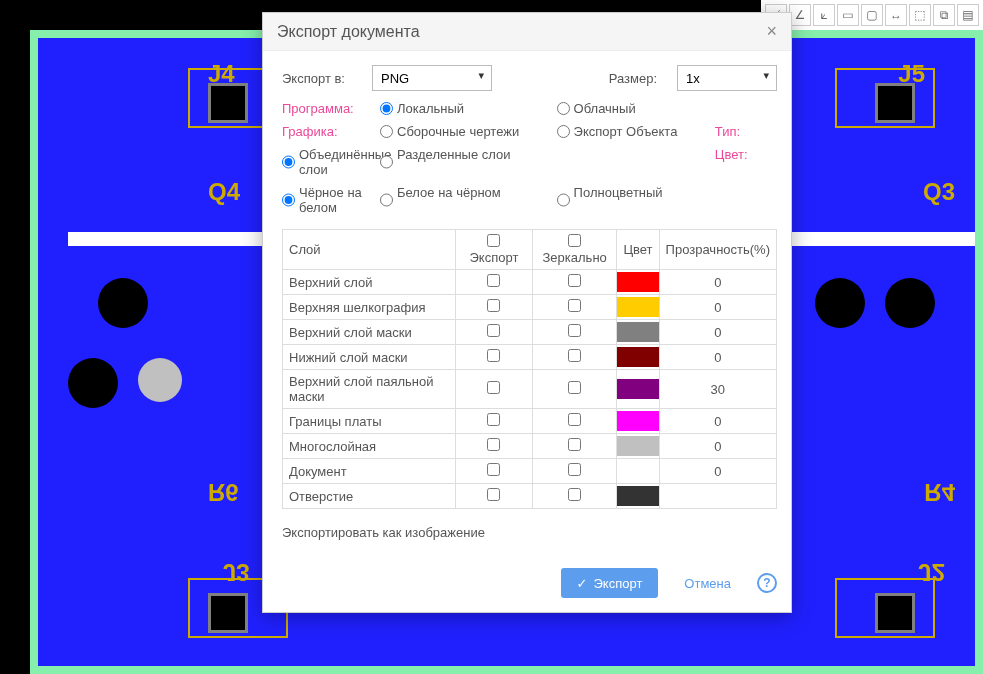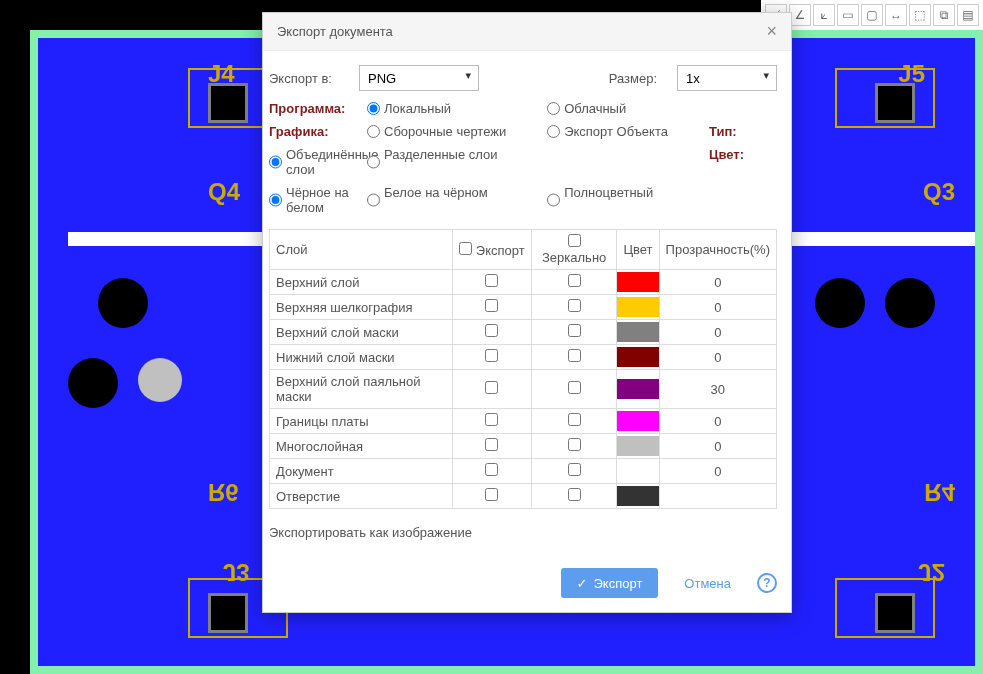--- a/index.html
+++ b/index.html
@@ -13,35 +13,35 @@
 .pcb-silk { position: absolute; color: #ccaa00; font-size: 24px; font-weight: bold; }
 .pcb-outline { position: absolute; border: 2px solid #ccaa00; }
 
 
 .toolbar { position: absolute; top: 0; right: 0; background: #fff; padding: 4px; display: flex; gap: 2px; z-index: 5; }
 .tool-btn { width: 22px; height: 22px; border: 1px solid #ccc; background: #fff; display: flex; align-items: center; justify-content: center; font-size: 12px; color: #666; }
 
 
 .dialog { position: absolute; left: 262px; top: 12px; width: 530px; background: #fff; border: 1px solid #ccc; box-shadow: 0 4px 20px rgba(0,0,0,0.3); z-index: 10; }
 .dialog-header { display: flex; justify-content: space-between; align-items: center; padding: 8px 14px; border-bottom: 1px solid #eee; background: #f5f5f5; }
-.dialog-title { font-size: 13px; color: #555; }
+.dialog-title { font-size: 16px; color: #555; }
 .dialog-close { font-size: 18px; color: #888; cursor: pointer; background: none; border: none; }
-.dialog-body { padding: 14px 14px 10px 6px; }
+.dialog-body { padding: 14px 14px 10px 19px; }
 
 
 .form-row { display: flex; align-items: center; margin-bottom: 10px; }
 .form-row > label.lead { width: 90px; color: #555; }
 .sel { height: 26px; border: 1px solid #bbb; background: #fff; padding: 0 24px 0 8px; font-size: 13px; position: relative; appearance: none; min-width: 120px; }
 .sel-wrap { position: relative; display: inline-block; }
 .sel-wrap::after { content: "▾"; position: absolute; right: 8px; top: 4px; pointer-events: none; color: #333; font-size: 11px; }
 .spacer { flex: 1; }
 
 
 .radio-grid { display: grid; grid-template-columns: 90px auto auto auto; row-gap: 8px; column-gap: 8px; margin-bottom: 14px; }
-.radio-grid .lead { color: #7f1d1d; font-weight: bold; }
+.radio-grid .lead { color: #ec4899; }
 .r-opt { display: flex; gap: 4px; color: #555; font-size: 13px; }
 .r-opt input { margin: 0; }
 
 
 .layer-table { width: 100%; border-collapse: collapse; font-size: 13px; }
 .layer-table th, .layer-table td { border: 1px solid #ddd; padding: 4px 6px; text-align: center; color: #555; vertical-align: middle; }
 .layer-table th { font-weight: normal; }
 .layer-table td:first-child, .layer-table th:first-child { text-align: left; }
 .col-layer { width: 188px; }
 .col-export { width: 80px; }

